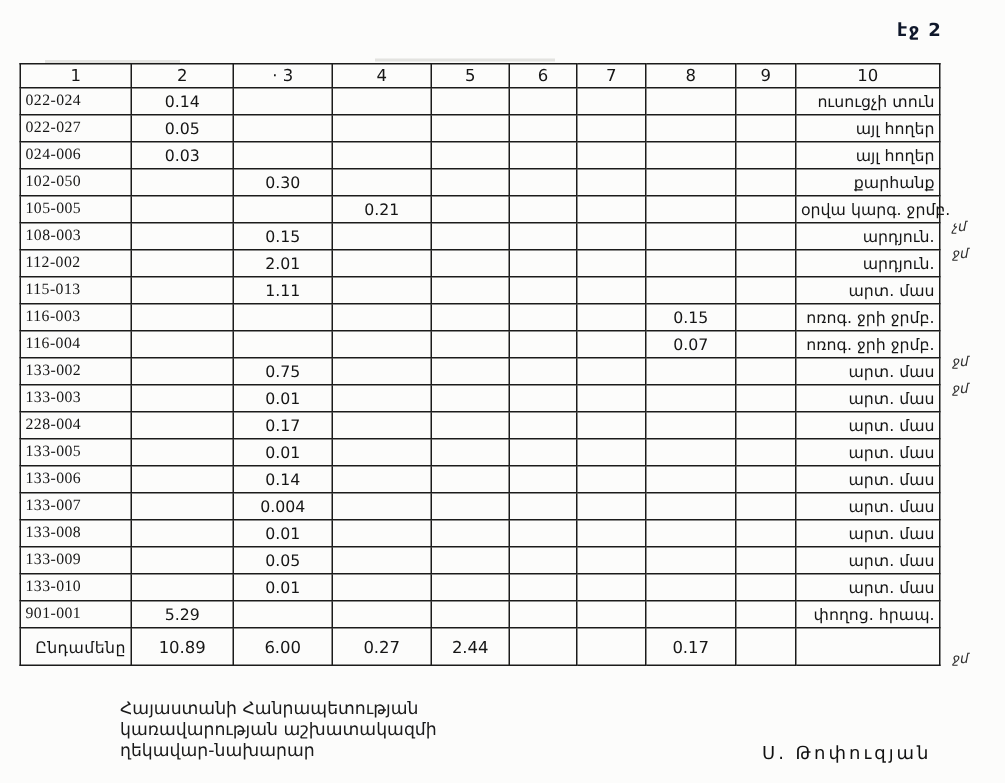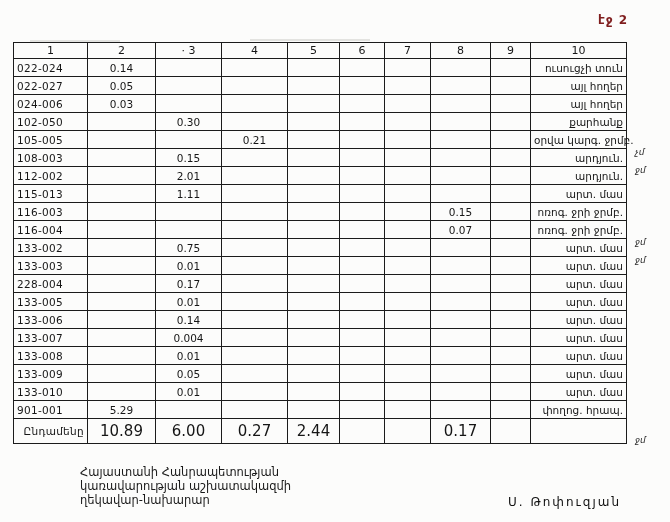--- a/index.html
+++ b/index.html
@@ -10,21 +10,21 @@
     color:#161616;
     position:relative;
     overflow:hidden;
   }
   .page{
     position:absolute;inset:0;
     background:#fcfcfb;
   }
   .page-number{
     position:absolute;top:13px;left:598px;
-    font-size:12px;font-weight:bold;color:#7f1d1d;
+    font-size:12px;font-weight:bold;color:#0f172a;
     letter-spacing:1px;
   }
   .table-wrap{
     position:absolute;left:13px;top:42px;width:613px;
   }
   table.scan{
     border-collapse:collapse;
     width:613px;
     table-layout:fixed;
   }
@@ -35,24 +35,24 @@
     font-size:10.5px;
     font-weight:normal;
     overflow:visible;
     white-space:nowrap;
   }
   table.scan th{
     height:15px;
     text-align:center;
     font-size:11px;
   }
-  td.code{ text-align:left; font-size:11px; letter-spacing:0.3px;}
+  td.code{ text-align:left; font-size:11px; letter-spacing:0.3px;font-family:Liberation Serif, serif;}
   td.val{ text-align:center; font-size:10.5px;}
   td.lbl{ text-align:right; font-size:10px; position:relative;}
-  tr.totals td{ height:24px; font-size:15px;}
+  tr.totals td{ height:24px; font-size:11px;}
   tr.totals td.code{ text-align:right; font-size:10.5px;}
   .margin-note{
     position:absolute;
     left:100%;
     margin-left:9px;
     top:2px;
     font-size:9px;
     color:#2c2c2c;
     font-style:italic;
     white-space:nowrap;

